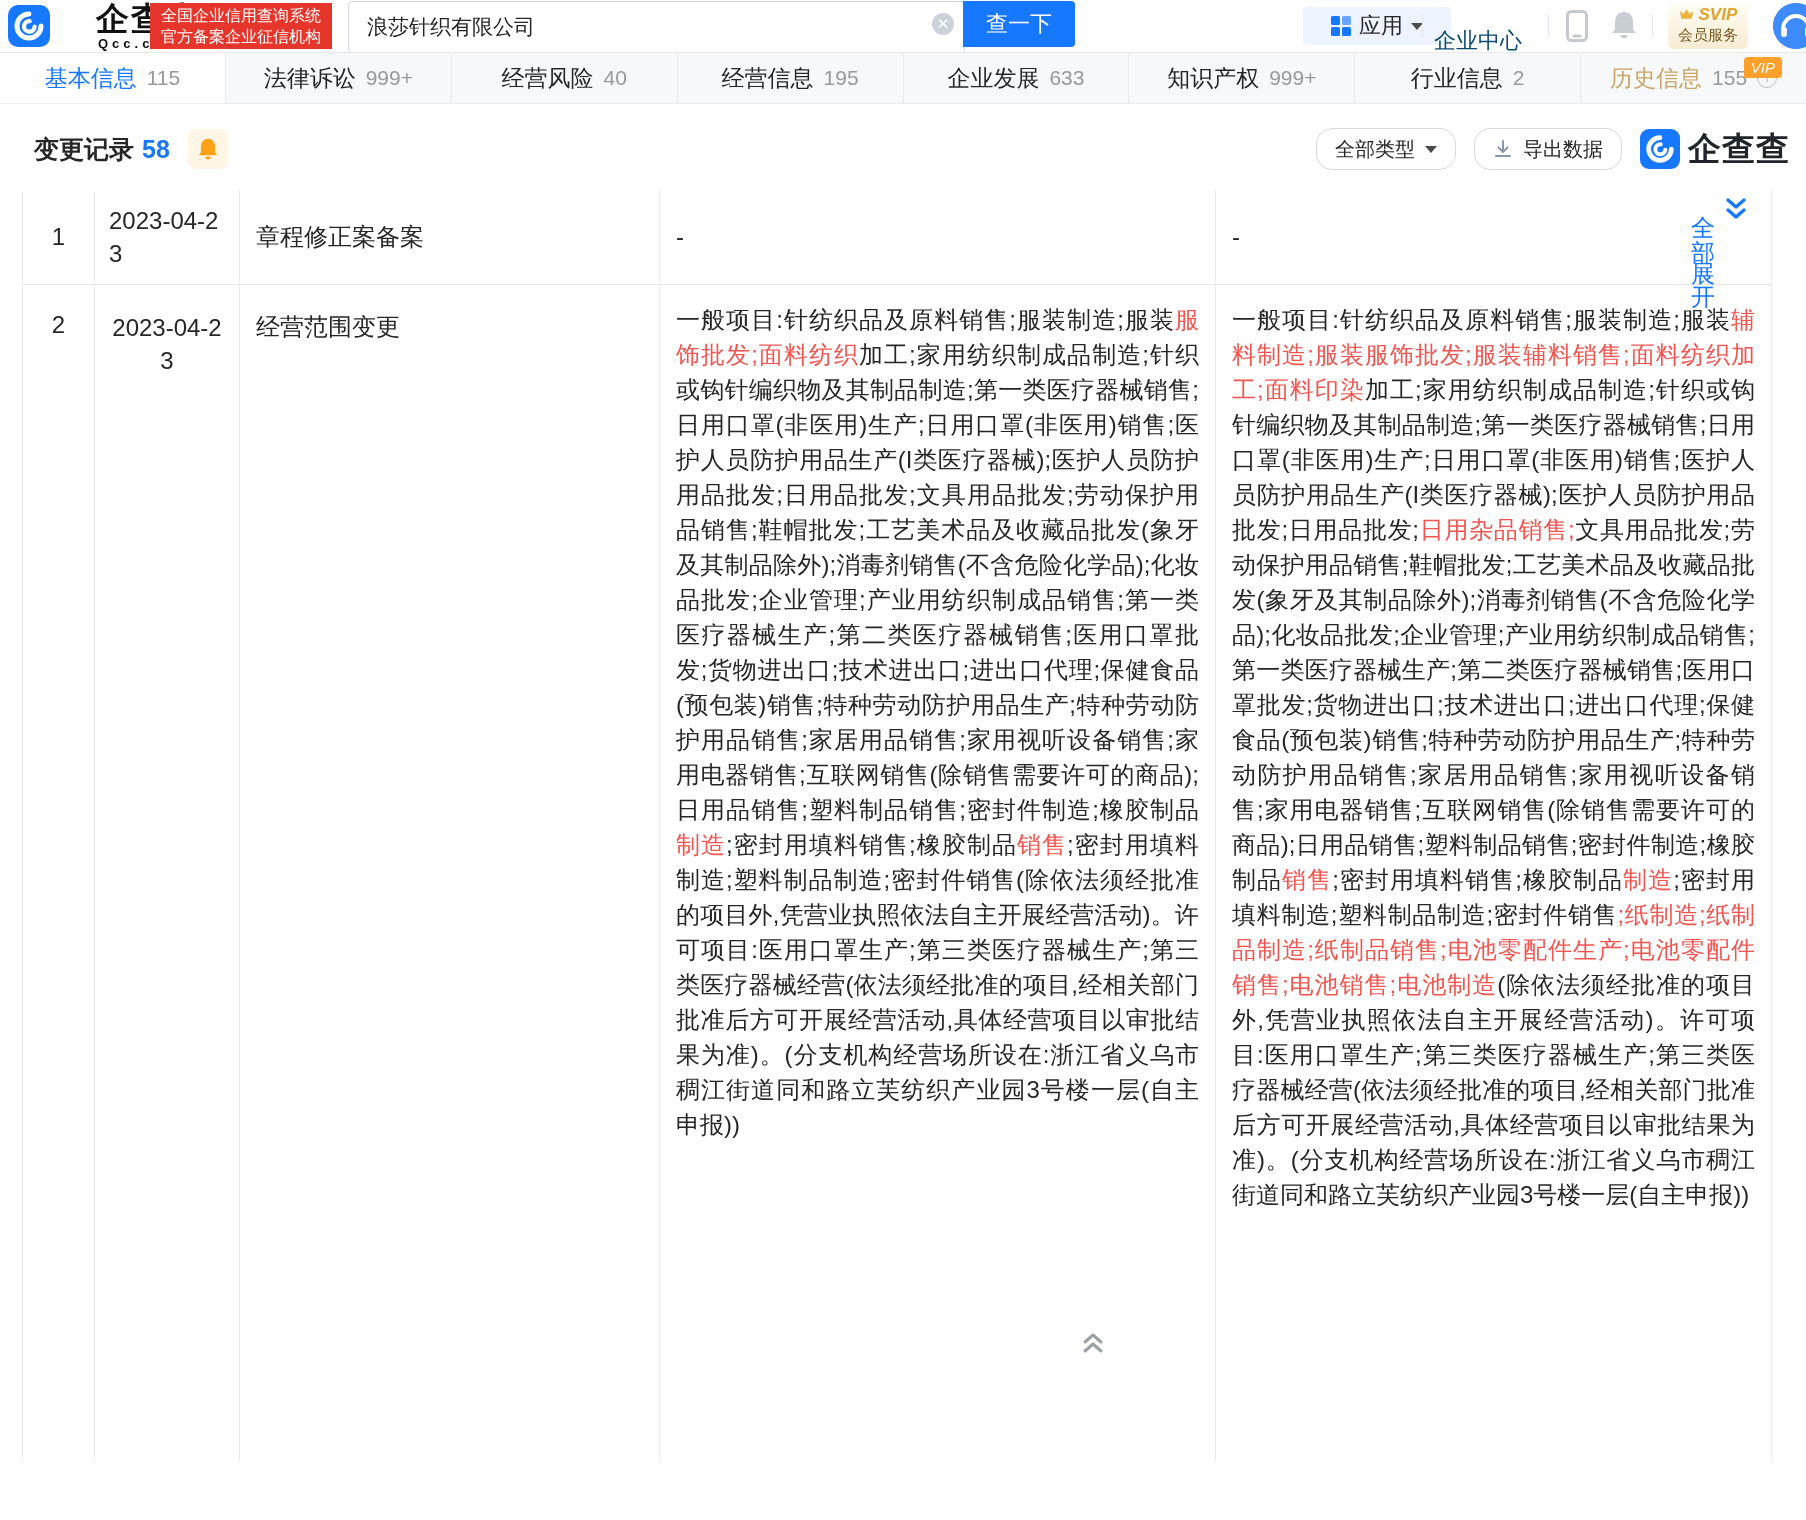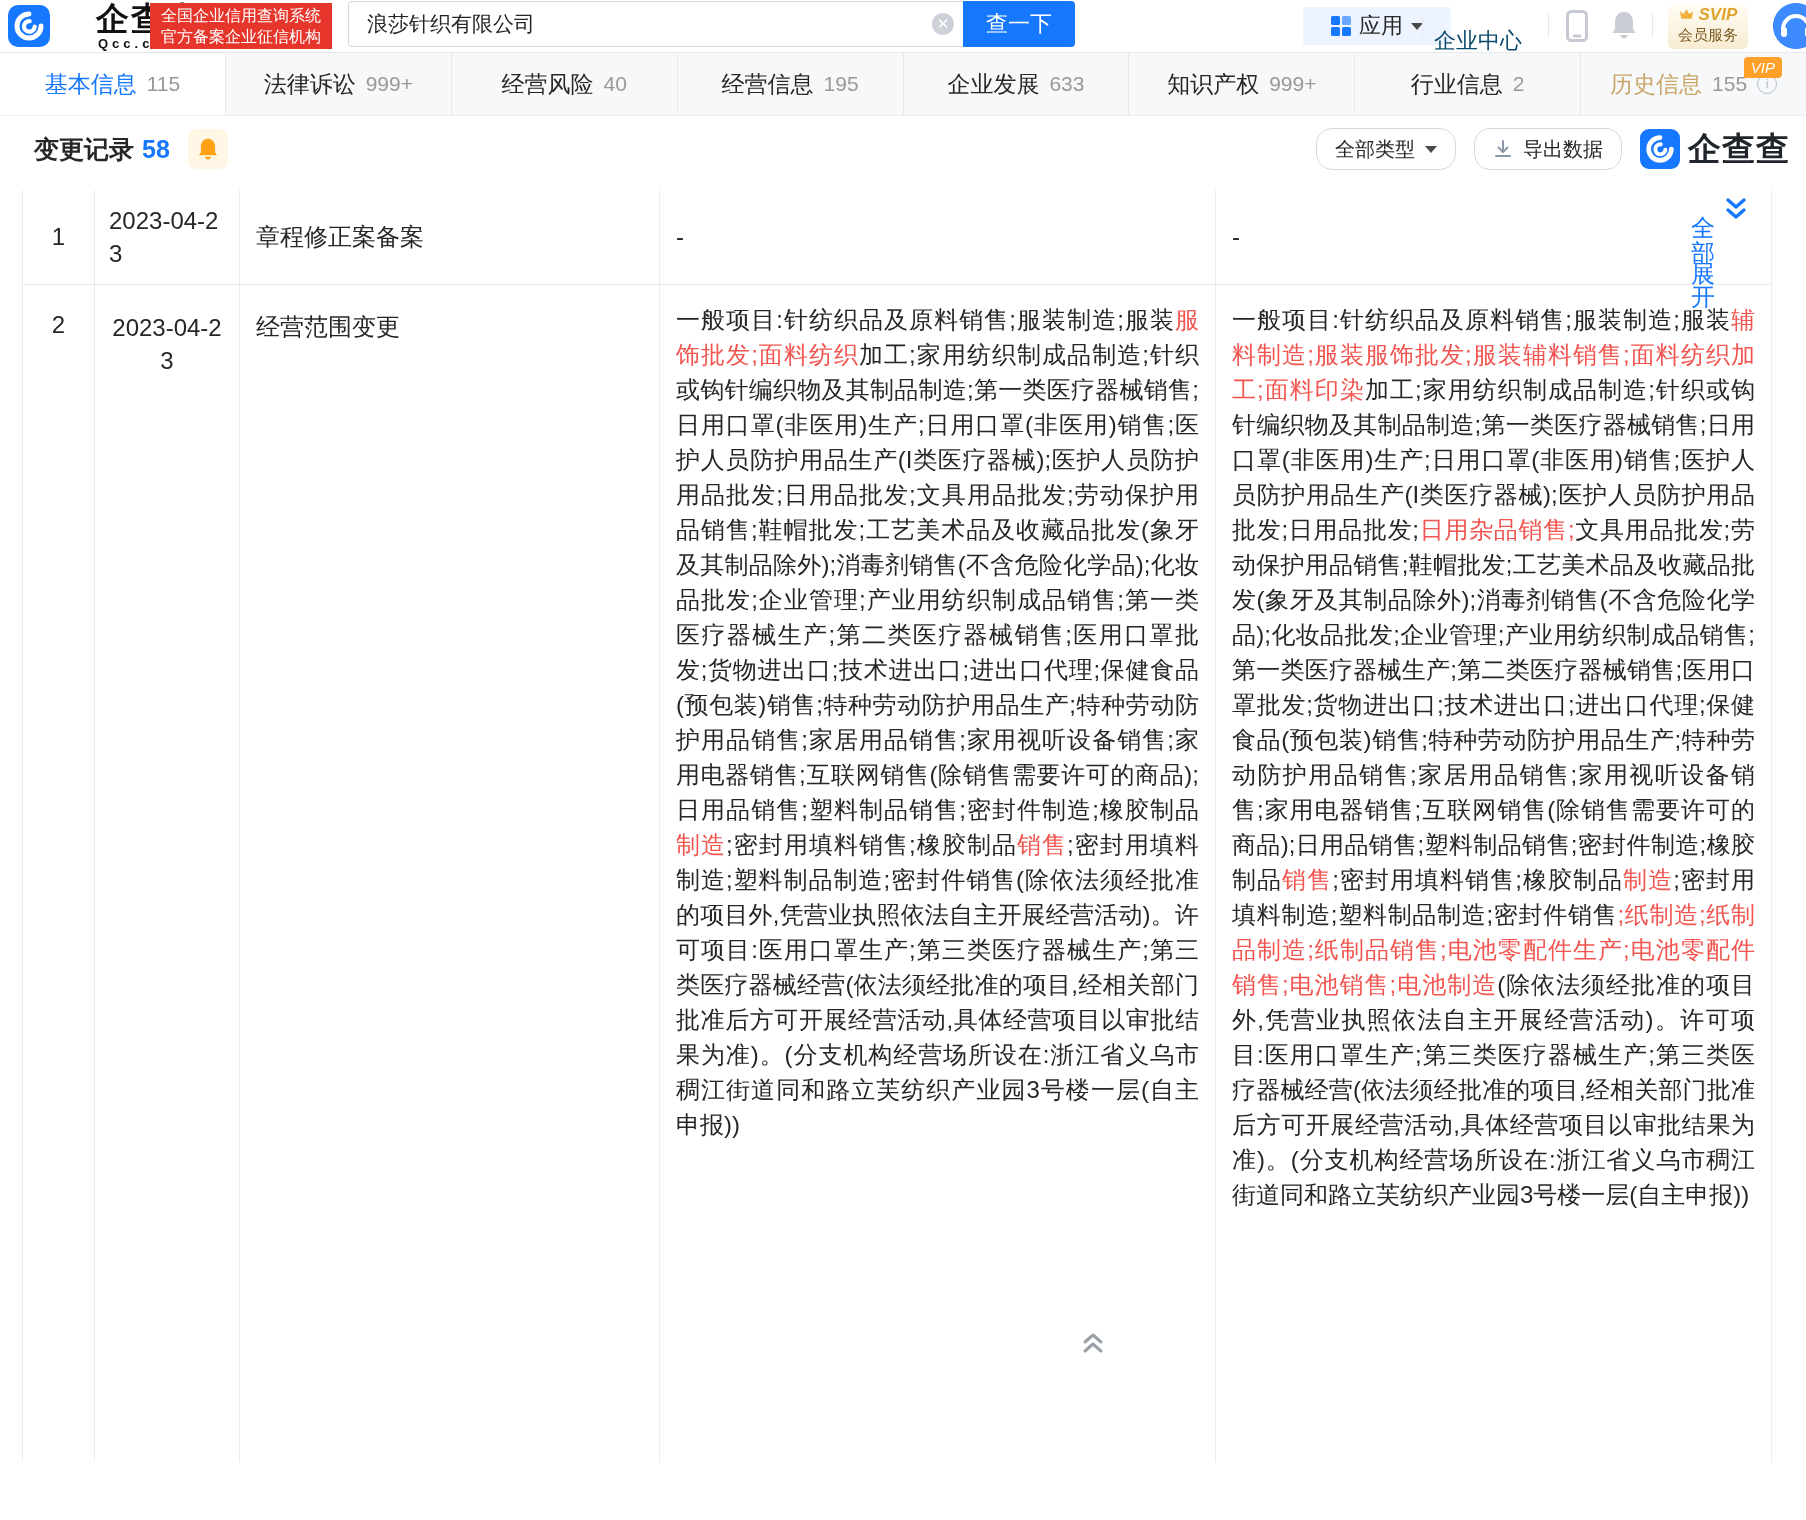--- a/index.html
+++ b/index.html
@@ -7,35 +7,35 @@
   body { font-family:"Liberation Sans","DejaVu Sans",sans-serif; color:#262626; }
   .page { position:relative; width:1806px; height:1520px; overflow:hidden; background:#fff; }
 
   
   .tophdr { position:absolute; left:0; top:0; width:1806px; height:52px; background:#fff; }
   .logo-ic { position:absolute; left:8px; top:5px; width:42px; height:42px; border-radius:10px; background:#1677ff; display:flex; align-items:center; justify-content:center; }
   .logo-txt { position:absolute; left:96px; top:2px; font-size:33px; font-weight:bold; color:#111; letter-spacing:2px; line-height:34px; }
   .logo-sub { position:absolute; left:98px; top:36px; font-size:13px; font-weight:bold; color:#111; letter-spacing:4px; }
   .redbadge { position:absolute; left:150px; top:3px; width:182px; height:46px; background:#e6352b; color:#fff; font-size:16px; line-height:21px; text-align:center; padding-top:2px; }
   .searchwrap { position:absolute; left:348px; top:1px; width:727px; height:46px; }
-  .searchinput { position:absolute; left:0; top:0; width:617px; height:46px; border:1px solid #d4d7dc; border-radius:4px 0 0 4px; font-size:21px; color:#262626; padding:0 44px 0 18px; outline:none; font-family:inherit; }
+  .searchinput { position:absolute; left:0; top:0; width:617px; height:52px; border:1px solid #d4d7dc; border-radius:4px 0 0 4px; font-size:21px; color:#262626; padding:0 44px 0 18px; outline:none; font-family:inherit; }
   .clear-x { position:absolute; left:584px; top:12px; width:22px; height:22px; border-radius:50%; background:#cdd1d8; color:#fff; font-size:15px; line-height:22px; text-align:center; cursor:pointer; }
   .gobtn { position:absolute; left:615px; top:0; width:112px; height:46px; background:#1677ff; color:#fff; font-size:22px; border:none; border-radius:0 4px 4px 0; cursor:pointer; font-family:inherit; }
   .appbtn { position:absolute; left:1303px; top:7px; height:38px; background:#eef4ff; border-radius:4px; display:flex; align-items:center; gap:8px; padding:0 28px; font-size:22px; color:#262626; cursor:pointer; }
   .caret { width:0; height:0; border-left:6px solid transparent; border-right:6px solid transparent; border-top:7px solid #4a4a4a; display:inline-block; }
   .hdr-div { position:absolute; top:14px; width:1px; height:24px; background:#e5e6eb; }
   .entcenter { position:absolute; left:1434px; top:26px; font-size:22px; color:#0c4a6e; cursor:pointer; }
   .ic-btn { position:absolute; top:10px; cursor:pointer; }
   .svip { position:absolute; left:1668px; top:3px; width:80px; height:46px; border-radius:6px; background:linear-gradient(180deg,#fffdf5,#f8ecd2); text-align:center; cursor:pointer; padding-top:2px; }
   .svip-l1 { font-size:17px; font-weight:bold; font-style:italic; color:#dfa32f; line-height:20px; }
   .svip-l2 { font-size:15px; color:#7a5a20; line-height:20px; }
   .mascot { position:absolute; left:1773px; top:3px; width:46px; height:46px; border-radius:50%; background:#3d8bff; overflow:hidden; }
 
   
-  .tabs { position:absolute; left:0; top:52px; width:1806px; height:64px; display:flex; background:#f7f8fa; border-top:1px solid #e9e9e9; border-bottom:1px solid #efefef; }
+  .tabs { position:absolute; left:0; top:52px; width:1806px; height:52px; display:flex; background:#f7f8fa; border-top:1px solid #e9e9e9; border-bottom:1px solid #efefef; }
   .tab { flex:1 1 0; display:flex; align-items:center; justify-content:center; gap:10px; border-right:1px solid #e9e9e9; font-size:23px; color:#262626; cursor:pointer; position:relative; }
   .tab:last-child { border-right:none; }
   .tab .cnt { font-size:21px; color:#999; }
   .tab.active { background:#fff; color:#1677ff; }
   .tab.gold { color:#c9a567; }
   .vipchip { position:absolute; top:4px; right:24px; background:#ffa02b; color:#fff; font-size:15px; font-weight:normal; font-style:italic; border-radius:4px 4px 4px 0; padding:2px 7px; }
   .info-ic { width:20px; height:20px; border:1px solid #b8bec9; border-radius:50%; color:#b8bec9; font-size:13px; line-height:18px; text-align:center; display:inline-block; }
 
   
   .sechdr { position:absolute; left:0; top:108px; width:1806px; height:82px; display:flex; align-items:center; padding:0 16px 0 34px; }

